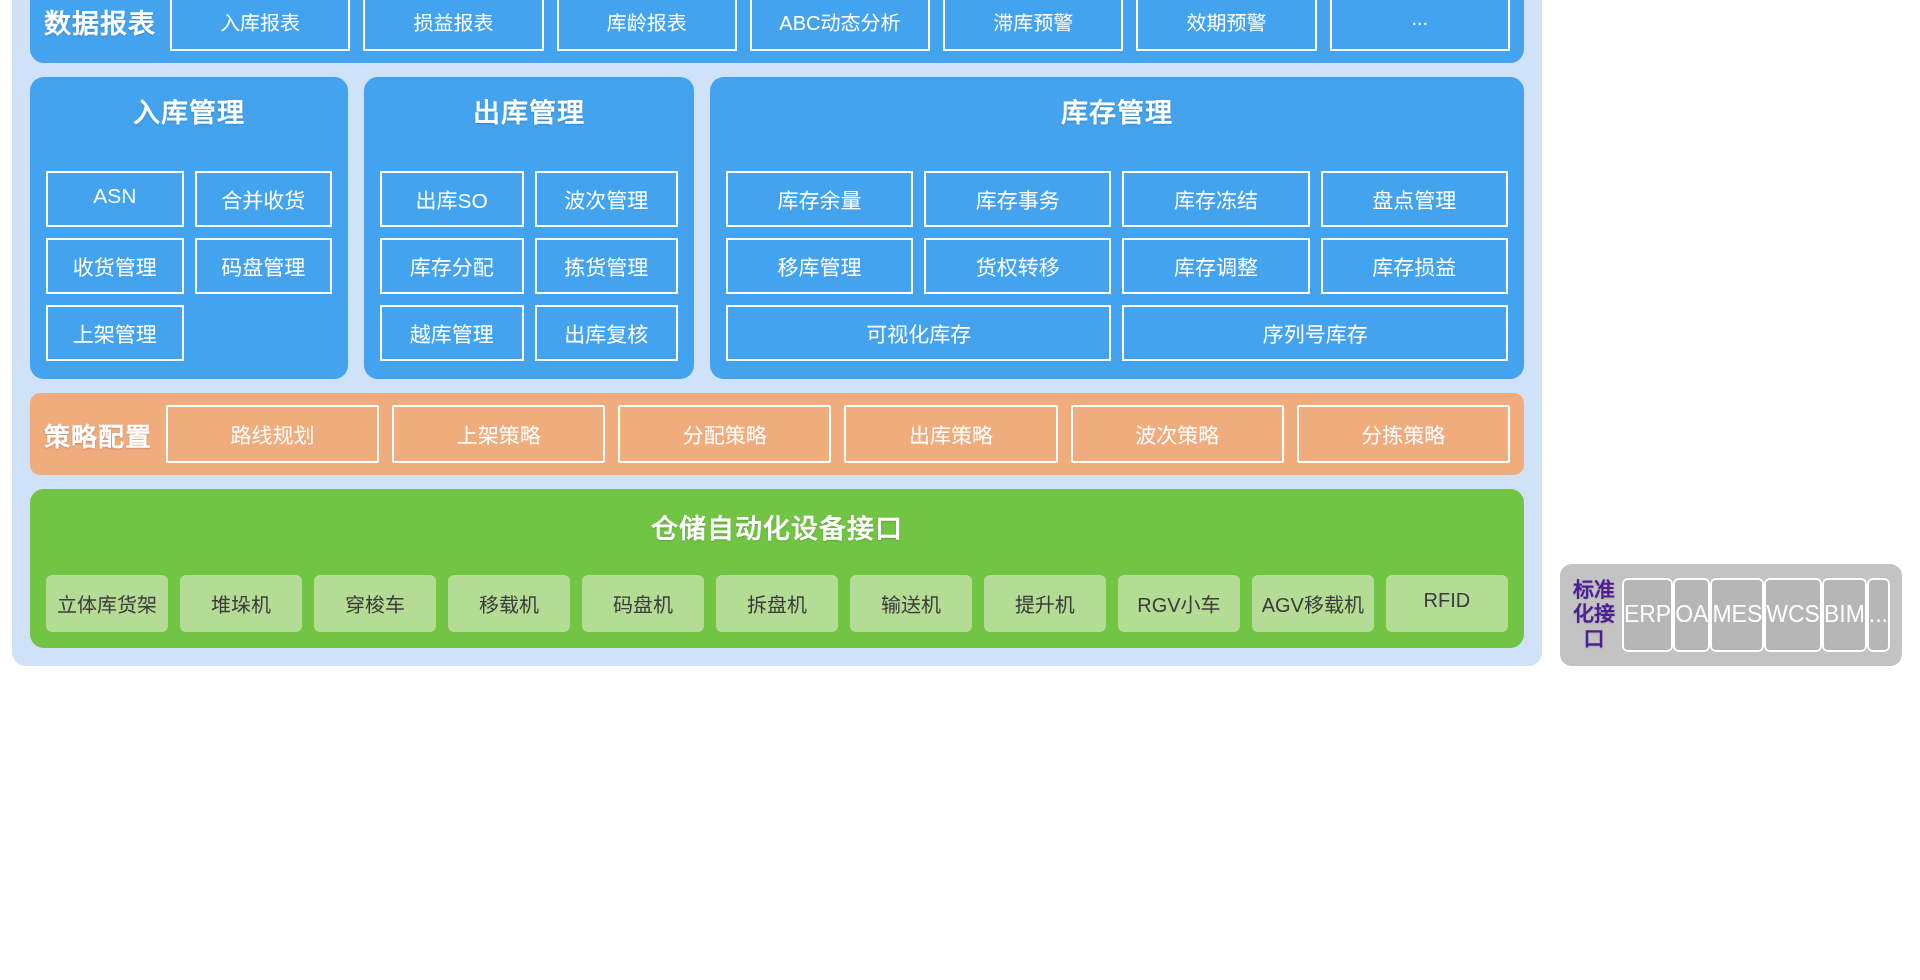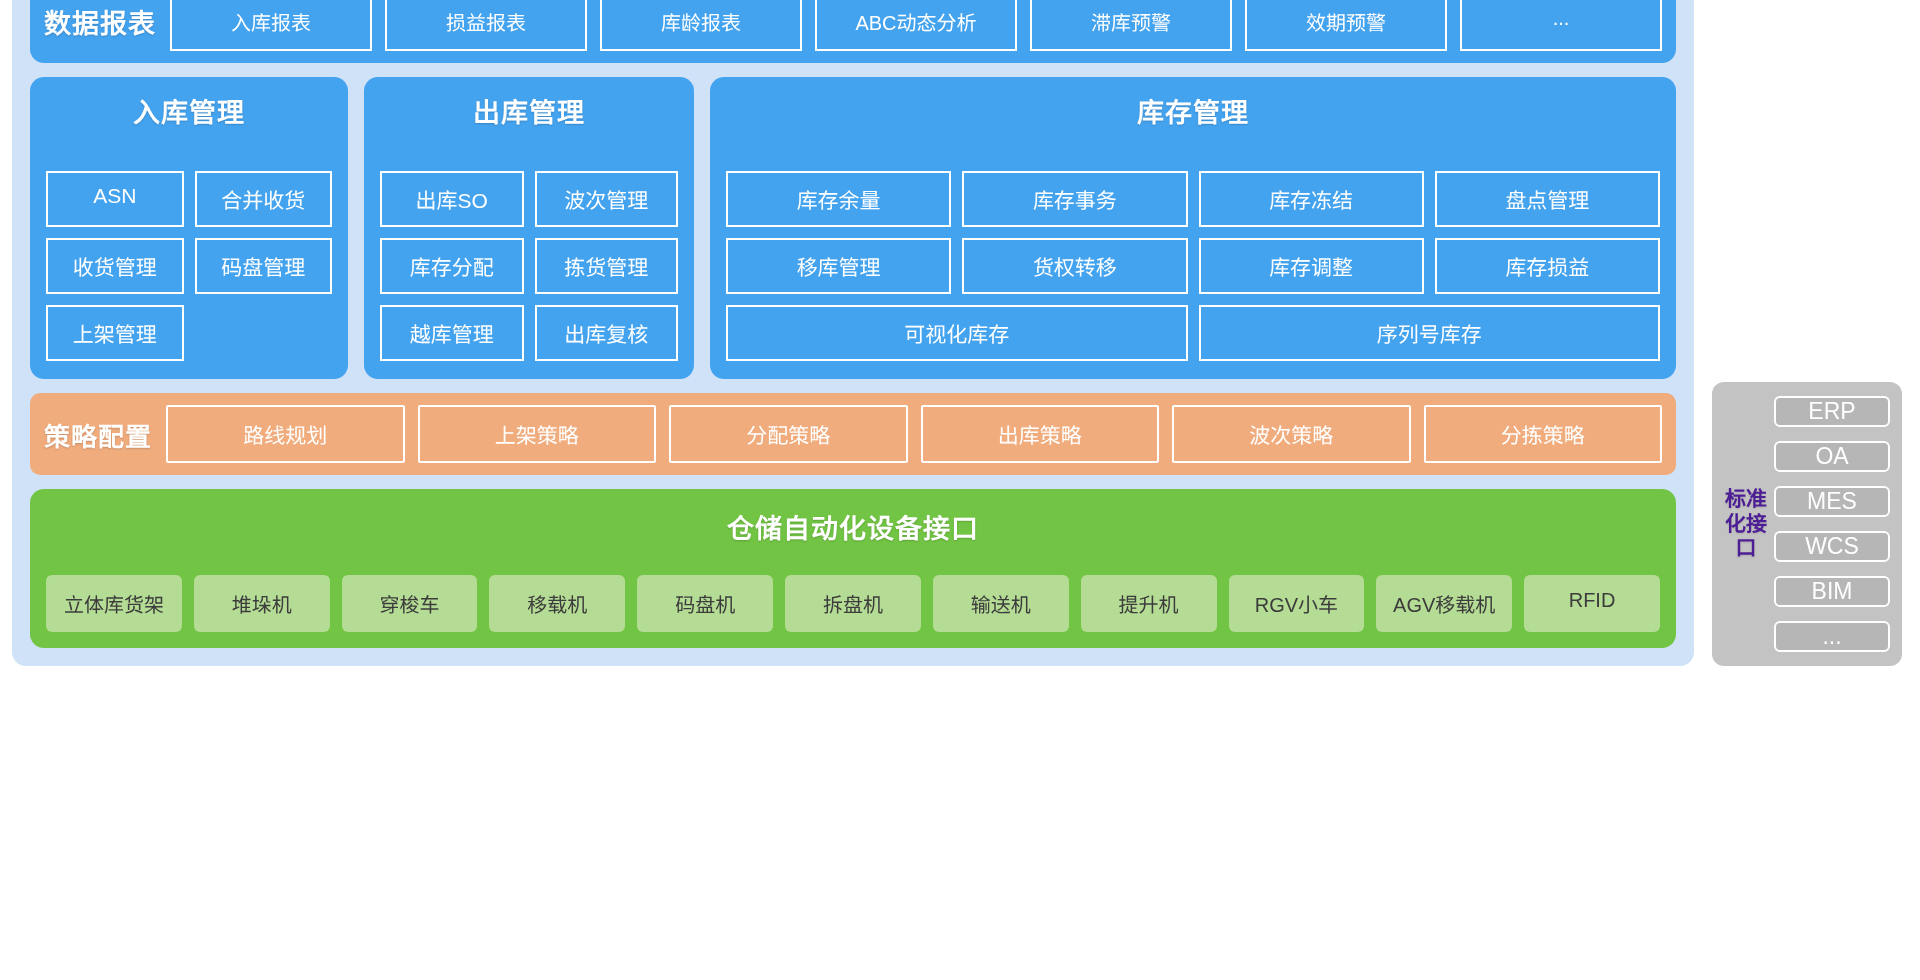--- a/index.html
+++ b/index.html
@@ -182,23 +182,22 @@
     align-items: center;
     justify-content: center;
     text-align: center;
     word-break: break-all;
     writing-mode: horizontal-tb;
     text-shadow: 0 1px 2px rgba(0,0,0,.12);
   }
   .sidebar-items {
     flex: 1 1 auto;
     display: flex;
-    flex-direction: column;
+    flex-direction: row;
     justify-content: space-between;
-    gap: 14px;
   }
   .sys-box {
     flex: 1 1 0;
     background: #b6b6b6;
     border: 2px solid #ffffff;
     border-radius: 6px;
     color: #ffffff;
     font-size: 23px;
     display: flex;
     align-items: center;

